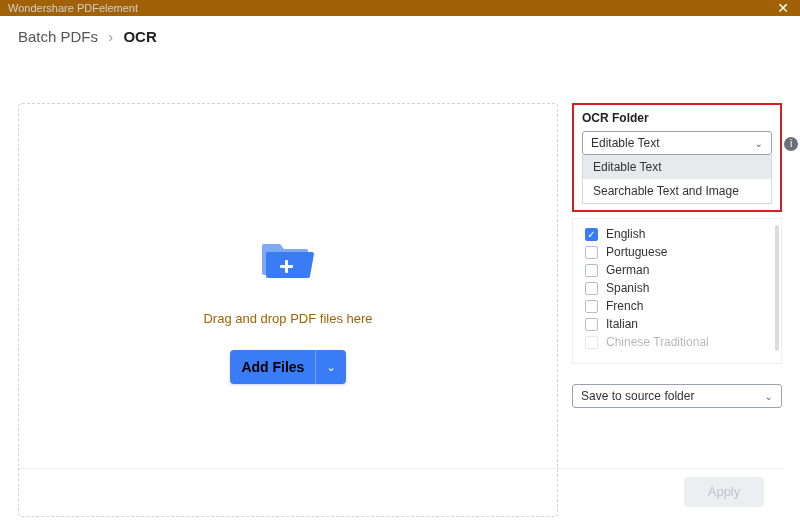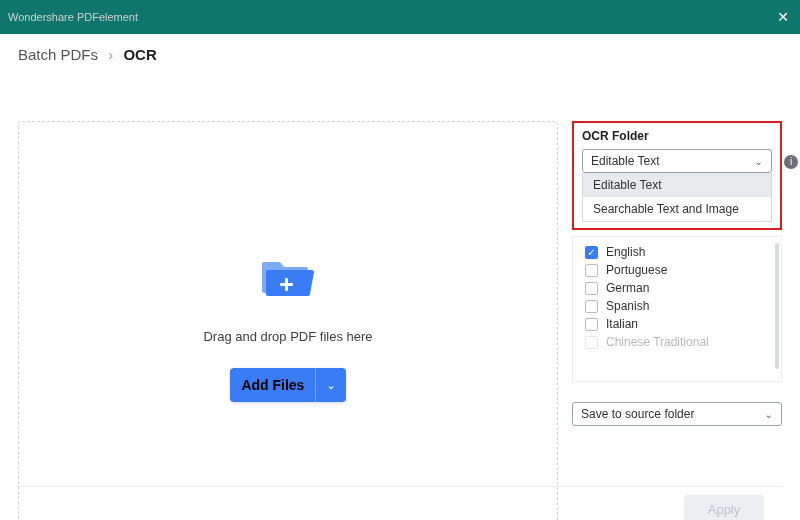--- a/index.html
+++ b/index.html
@@ -6,23 +6,23 @@
   body {
     font-family: -apple-system, BlinkMacSystemFont, "Segoe UI", Arial, sans-serif;
     background: #fff;
     width: 800px;
     height: 520px;
     overflow: hidden;
     font-size: 13px;
     color: #333;
   }
   .titlebar {
-    background: #0f766e;
+    background: #a16207;
     color: #d0d0d0;
-    height: 34px;
+    height: 16px;
     display: flex;
     align-items: center;
     padding: 0 8px;
     font-size: 11px;
     justify-content: space-between;
     gap: 25px;
   }
   .titlebar .close {
     color: #fff;
     font-size: 14px;
@@ -58,21 +58,21 @@
     display: flex;
     flex-direction: column;
     align-items: center;
     justify-content: center;
     position: relative;
   }
   .folder-icon {
     margin-bottom: 24px;
   }
   .drop-text {
-    color: #404040;
+    color: #a16207;
     font-size: 13px;
     margin-bottom: 24px;
   }
   .addfiles-wrap {
     display: flex;
     border-radius: 4px;
     overflow: hidden;
     box-shadow: 0 1px 3px rgba(50,90,200,0.25);
   }
   .addfiles-btn {
@@ -277,20 +277,24 @@
         <div class="lang-row">
           <span class="chk"></span>
           <span>German</span>
         </div>
         <div class="lang-row">
           <span class="chk"></span>
           <span>Spanish</span>
         </div>
         <div class="lang-row">
           <span class="chk"></span>
+          <span>French</span>
+        </div>
+        <div class="lang-row">
+          <span class="chk"></span>
           <span>Italian</span>
         </div>
         <div class="lang-row" style="opacity:.35">
           <span class="chk"></span>
           <span>Chinese Traditional</span>
         </div>
         <div class="lang-scroll"></div>
       </div>
 
       <div class="select-visual output-select">

